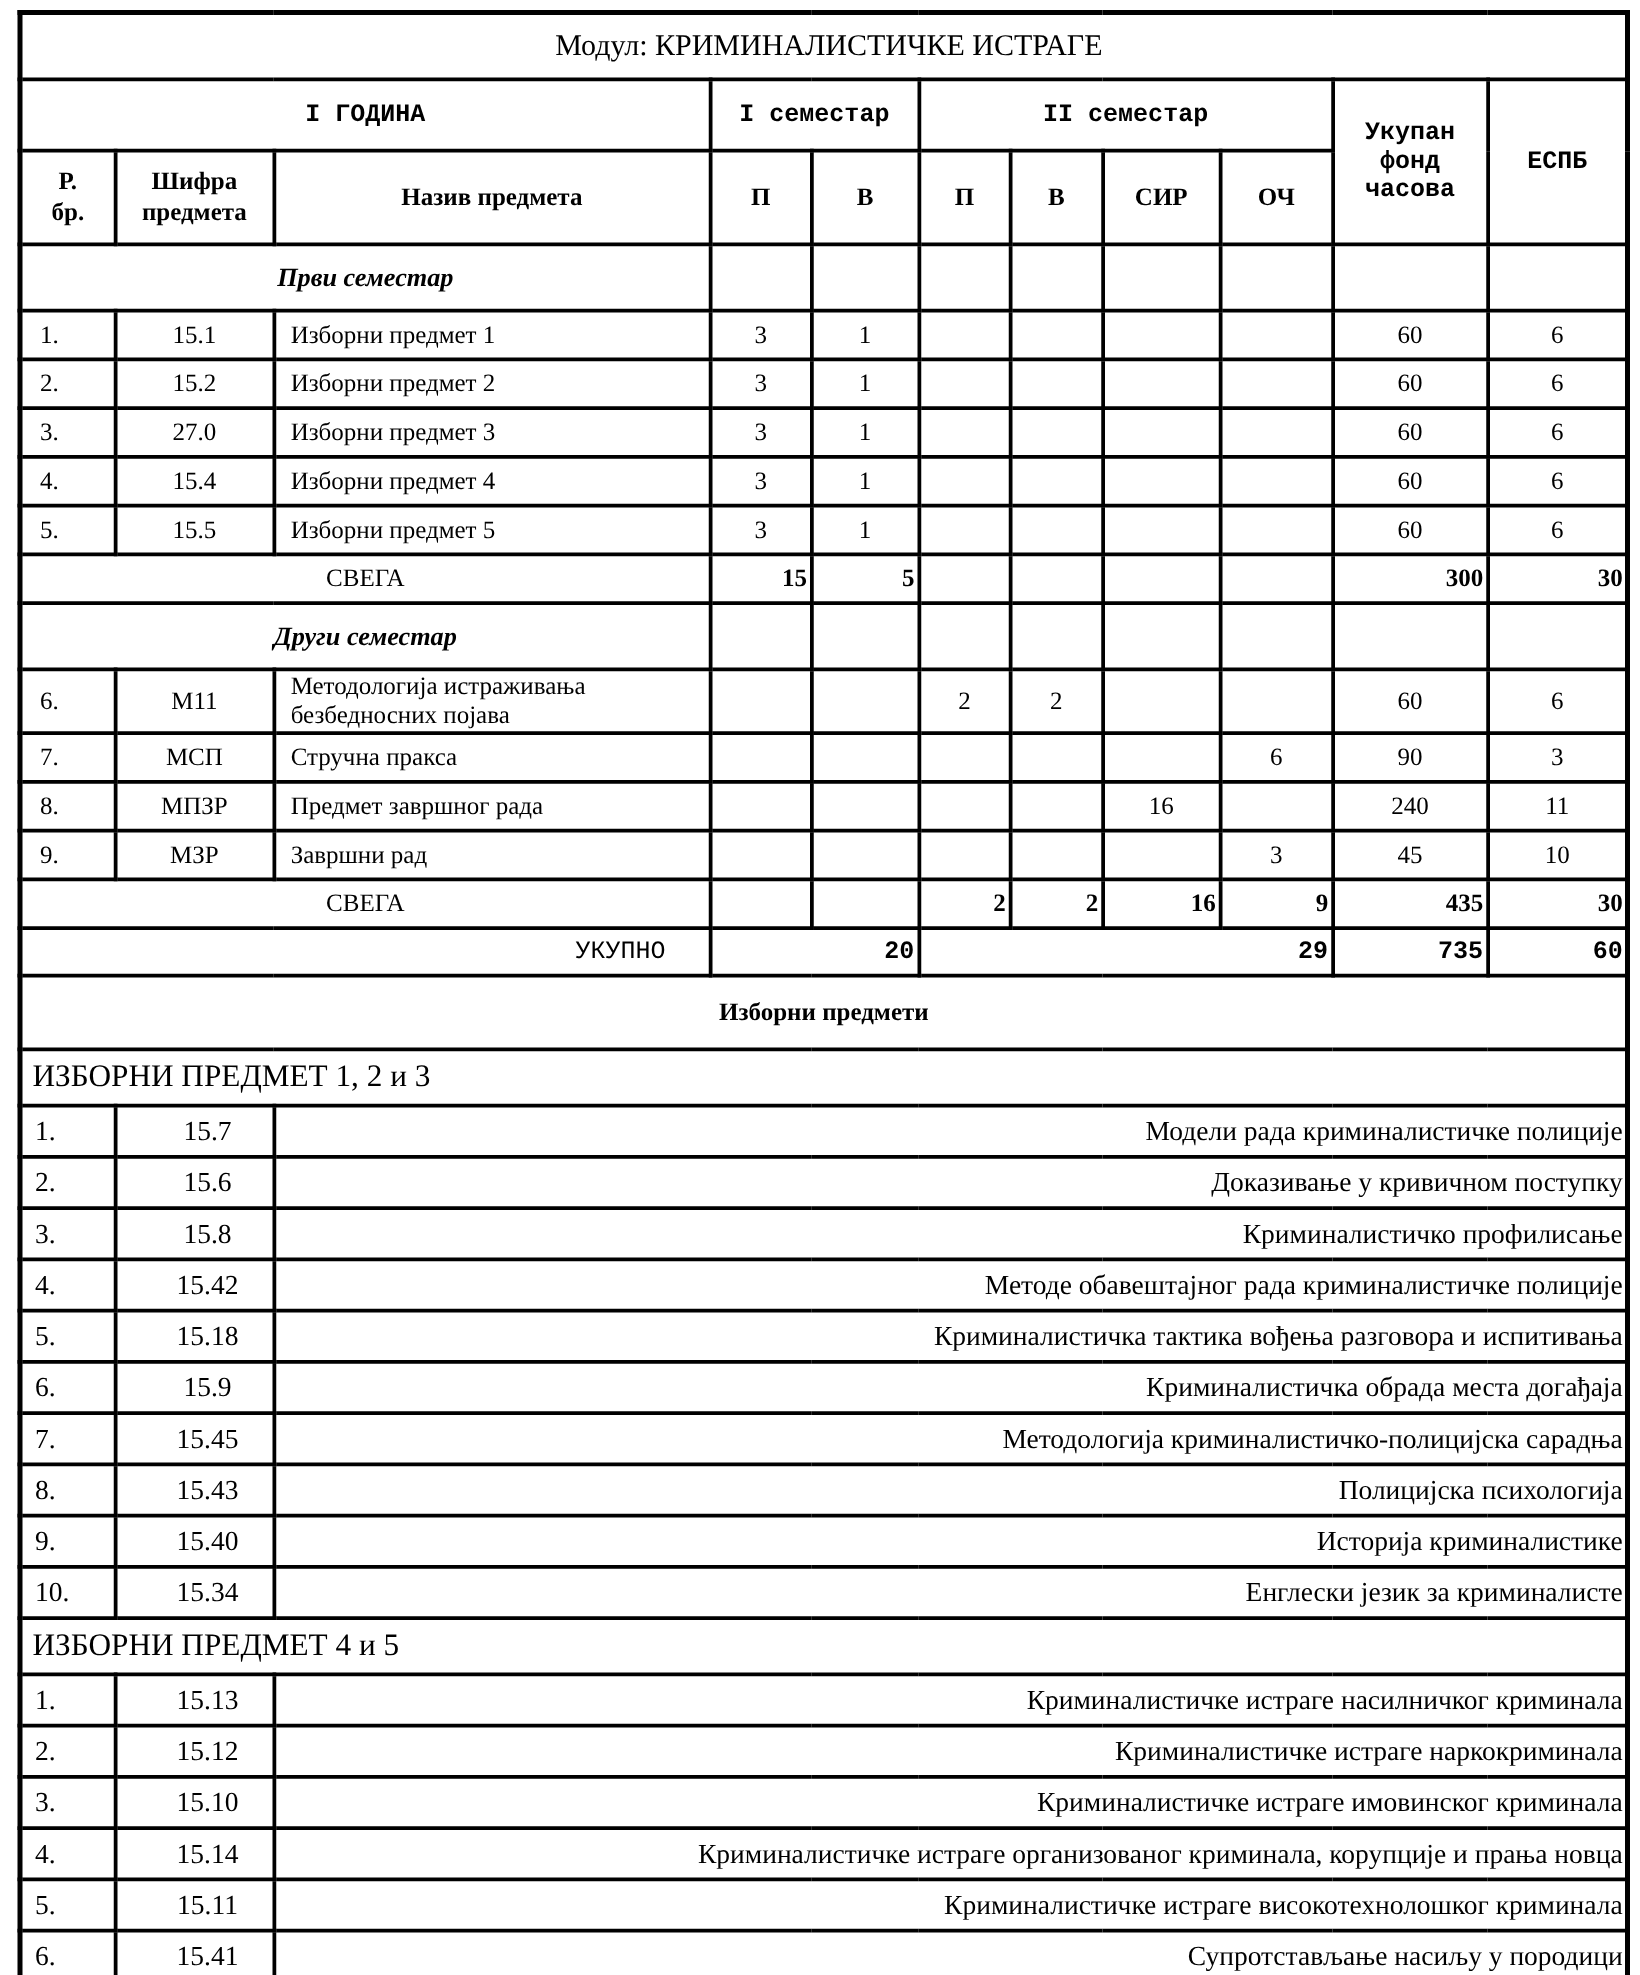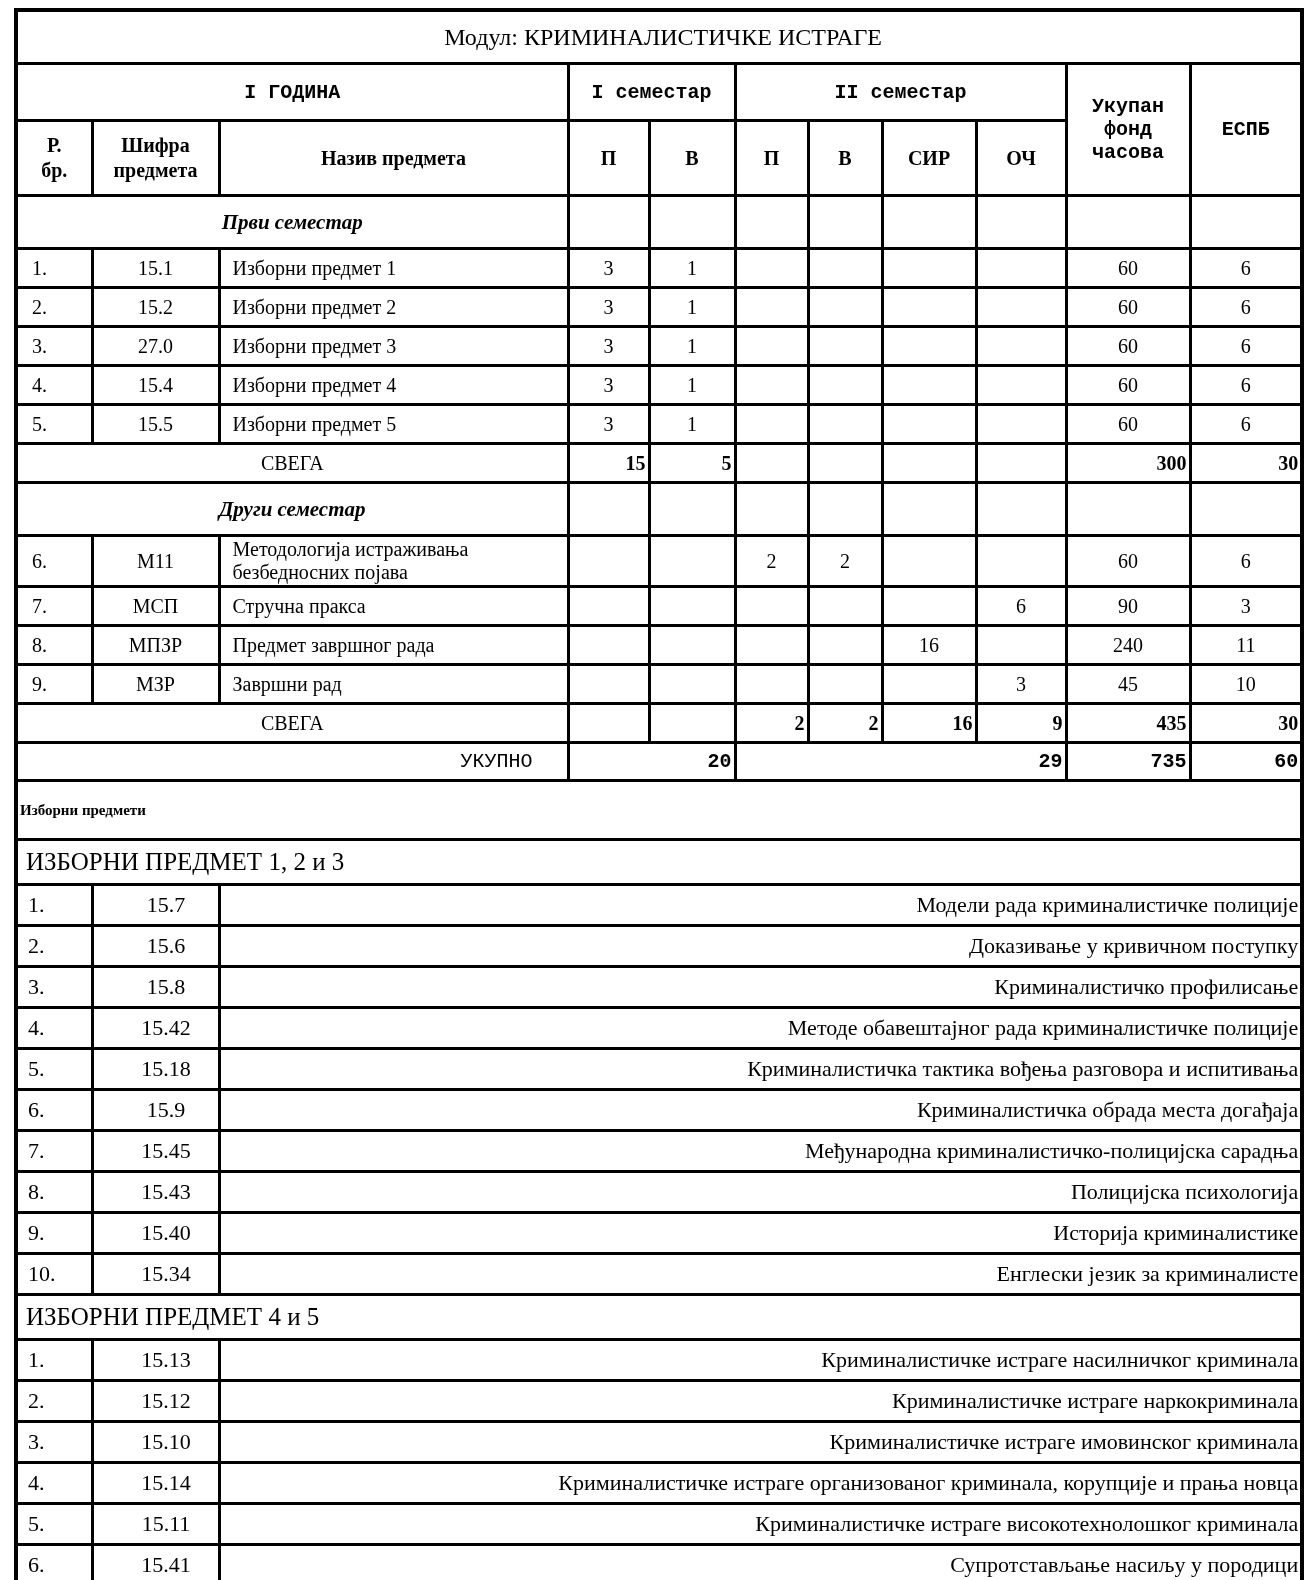--- a/index.html
+++ b/index.html
@@ -14,21 +14,21 @@
   .r-subject td{height:34px;}
   .r-total td{height:34px;}
   .r-grand td{height:33px;font-family:Liberation Mono, monospace;}
   .c-num{text-align:left;padding-left:14px;}
   .c-code{text-align:center;}
   .c-name{text-align:left;padding-left:12px;}
   .c-val{text-align:center;}
   .bold{font-weight:bold;text-align:right;}
   .lbl-center{text-align:center;}
   .lbl-right{text-align:right;padding-right:34px;}
-  .r-elhead td{height:54px;font-weight:bold;text-align:left;font-size:15px;}
+  .r-elhead td{height:54px;font-weight:bold;text-align:center;font-size:20px;}
   .r-group td{height:40px;font-size:25px;text-align:left;padding-left:8px;}
   .r-elect td{height:36px;}
   .c-name-lg{font-size:22px;text-align:right;}
   .c-num-lg{font-size:22px;padding-left:10px;}
   .c-code-lg{font-size:22px;padding-left:23px;}
 </style>
 </head>
 <body>
 
 <table>
@@ -286,21 +286,21 @@
         <td class="c-name c-name-lg" colspan="9">Криминалистичка тактика вођења разговора и испитивања</td>
       </tr>
       <tr class="r-elect">
         <td class="c-num c-num-lg">6.</td>
         <td class="c-code c-code-lg">15.9</td>
         <td class="c-name c-name-lg" colspan="9">Криминалистичка обрада места догађаја</td>
       </tr>
       <tr class="r-elect">
         <td class="c-num c-num-lg">7.</td>
         <td class="c-code c-code-lg">15.45</td>
-        <td class="c-name c-name-lg" colspan="9">Међународна криминалистичко-полицијска сарадња</td>
+        <td class="c-name c-name-lg" colspan="9">Методологија криминалистичко-полицијска сарадња</td>
       </tr>
       <tr class="r-elect">
         <td class="c-num c-num-lg">8.</td>
         <td class="c-code c-code-lg">15.43</td>
         <td class="c-name c-name-lg" colspan="9">Полицијска психологија</td>
       </tr>
       <tr class="r-elect">
         <td class="c-num c-num-lg">9.</td>
         <td class="c-code c-code-lg">15.40</td>
         <td class="c-name c-name-lg" colspan="9">Историја криминалистике</td>

